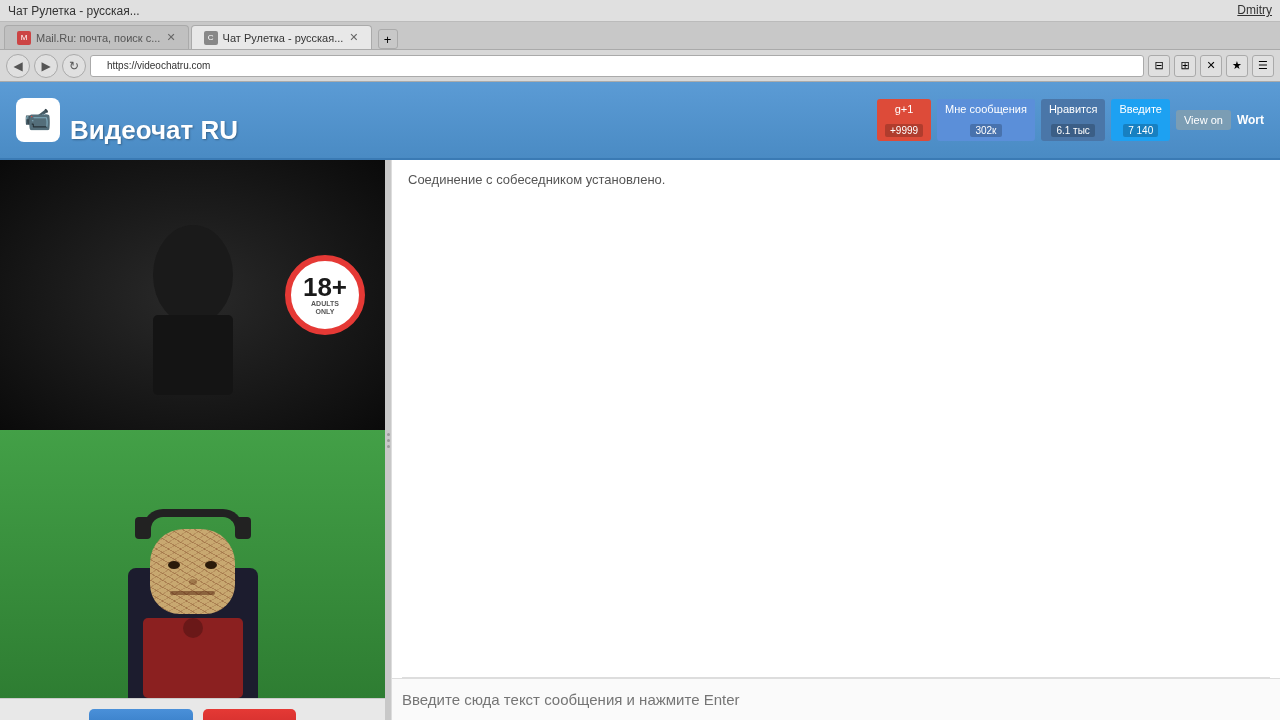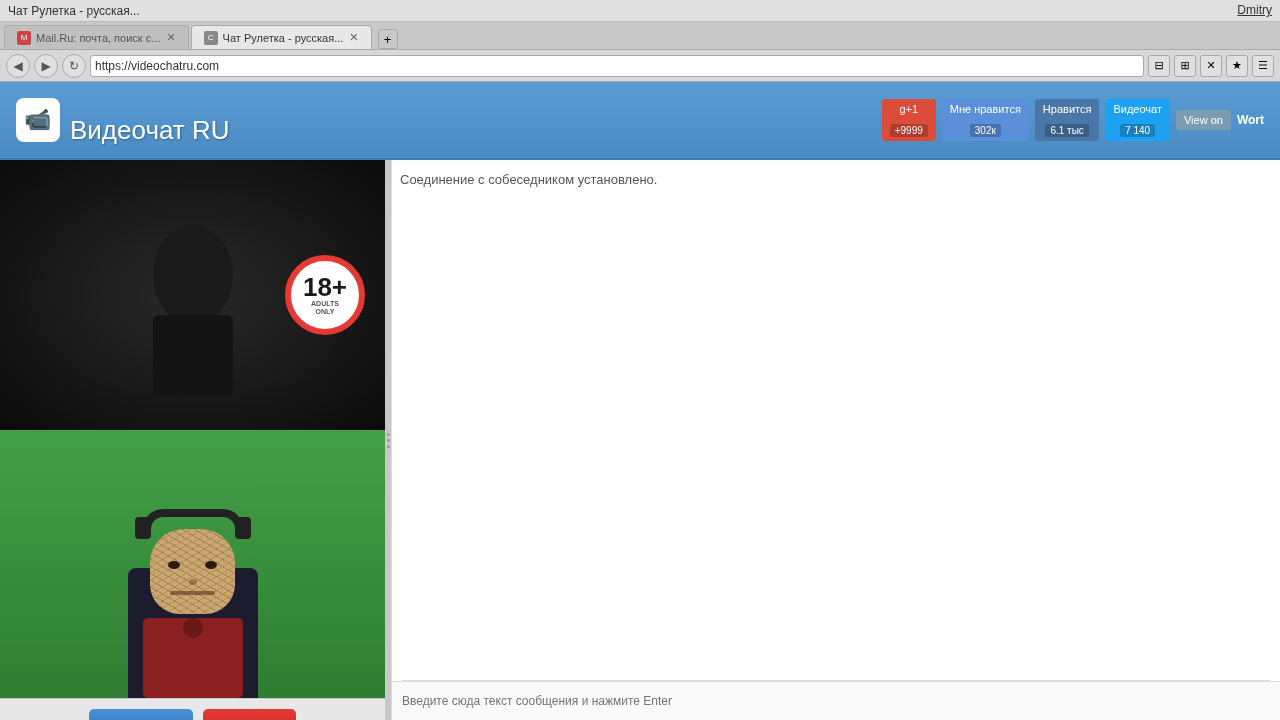--- a/index.html
+++ b/index.html
@@ -102,22 +102,22 @@
       cursor: pointer;
       font-size: 12px;
       color: #555;
     }
 
     .address-input {
       flex: 1;
       height: 22px;
       border: 1px solid #aaa;
       border-radius: 3px;
-      padding: 0 4px;
-      font-size: 12px;
+      padding: 0 16px;
+      font-size: 10px;
       background: white;
       color: #333;
     }
 
     .browser-actions {
       display: flex;
       gap: 4px;
     }
 
     .browser-action-btn {
@@ -149,21 +149,21 @@
     .logo-icon {
       width: 44px; height: 44px;
       background: white;
       border-radius: 8px;
       display: flex; align-items: center; justify-content: center;
       font-size: 22px;
     }
 
     .logo-text {
       font-size: 26px;
-      font-weight: normal;
+      font-weight: bold;
       color: white;
       text-shadow: 1px 1px 2px rgba(0,0,0,0.3);
       margin-top: 21px;
     }
 
     .header-social {
       margin-left: auto;
       display: flex;
       align-items: center;
       gap: 6px;
@@ -345,42 +345,42 @@
     .right-panel {
       flex: 1;
       display: flex;
       flex-direction: column;
       background: white;
       border-left: 1px solid #ddd;
     }
 
     .chat-messages {
       flex: 1;
-      padding: 12px 8px;
+      padding: 12px 16px;
       overflow-y: auto;
       background: white;
     }
 
     .status-message {
       color: #555;
       font-size: 13px;
       margin-bottom: 8px;
     }
 
     .chat-input-area {
       border-top: 1px solid #ddd;
       padding: 8px 10px;
       background: #fafafa;
     }
 
     .chat-input {
       width: 100%;
       border: none;
       background: transparent;
-      font-size: 12px;
+      font-size: 15px;
       color: #999;
       outline: none;
       padding: 4px 0;
     }
 
     .chat-divider {
       height: 1px;
       background: #ddd;
       margin: 0 10px;
     }
@@ -428,29 +428,29 @@
     </div>
     <span class="logo-text">Видеочат RU</span>
   </div>
 
   <div class="header-social">
     <button class="social-btn google">
       <span>g+1</span>
       <span class="social-count">+9999</span>
     </button>
     <button class="social-btn like-ru">
-      <span>Мне нравится</span>
+      <span>Мне сообщения</span>
       <span class="social-count">302к</span>
     </button>
     <button class="social-btn vk">
       <span>Нравится</span>
       <span class="social-count">6.1 тыс</span>
     </button>
     <button class="social-btn twitter">
-      <span>Видеочат</span>
+      <span>Введите</span>
       <span class="social-count">7 140</span>
     </button>
     <button class="social-btn view">
       <span>View on</span>
     </button>
     <span style="color:white;font-size:12px;font-weight:bold;text-align:center;">Wort</span>
   </div>
 </div>
 
 <div class="main-layout">

